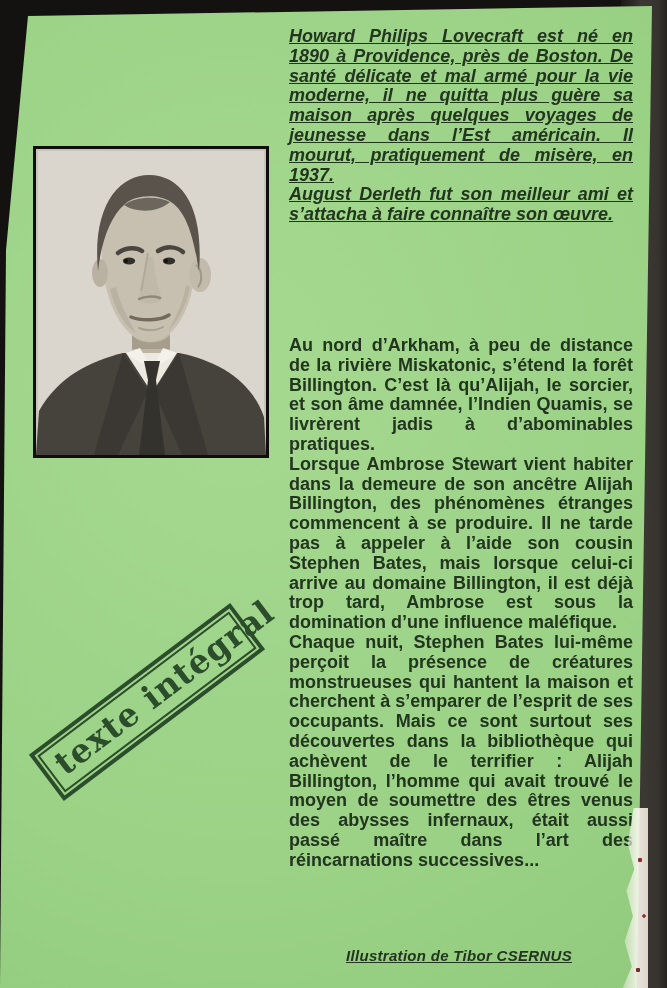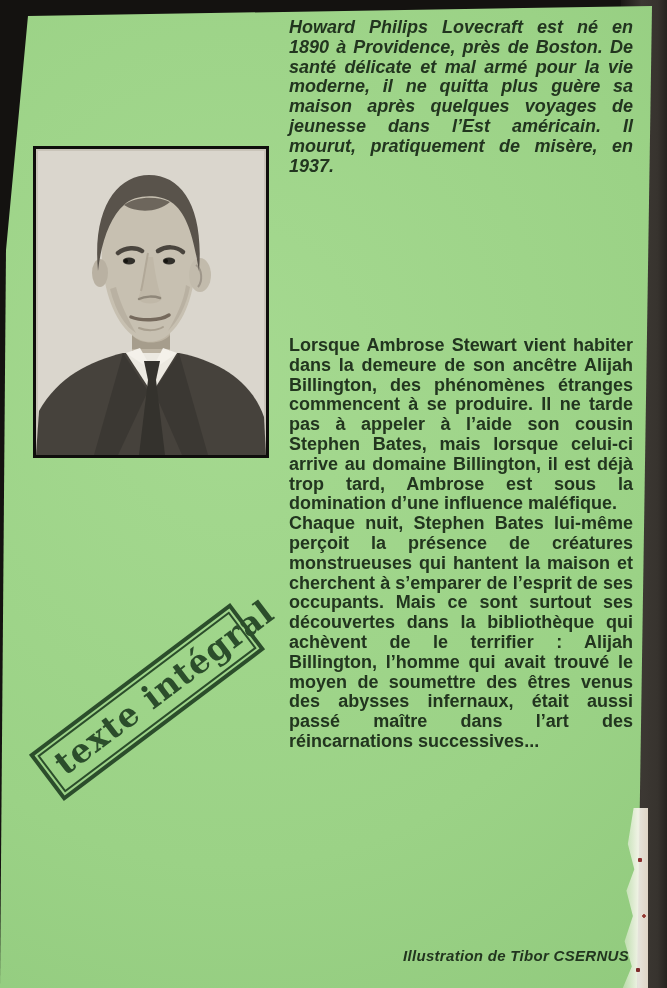--- a/index.html
+++ b/index.html
@@ -31,27 +31,27 @@
     position:absolute;left:33px;top:146px;width:236px;height:312px;
     background:#0f0e0c;padding:3px;
   }
   .photo-frame svg{display:block;}
   
   .blurb{position:absolute;left:289px;width:344px;color:var(--ink);}
   .blurb p{
     font-size:18px;line-height:19.8px;font-weight:700;
     text-align:justify;
   }
-  .bio{top:18px;}
+  .bio{top:27px;text-decoration:underline;}
   .bio p{font-style:italic;}
   .synopsis{top:336px;}
   .credit{
     position:absolute;left:289px;top:947px;width:340px;
     color:var(--ink);font-style:italic;font-weight:700;font-size:15px;
-    text-align:right;letter-spacing:.3px;
+    text-align:center;letter-spacing:.3px;text-decoration:underline;
   }
   
   .stamp{
     position:absolute;left:21px;top:673px;width:252px;
     transform:rotate(-37deg);transform-origin:50% 50%;
     border:4px solid var(--stamp);
     padding:2px;
     color:var(--stamp);
   }
   .stamp-inner{
@@ -131,23 +131,25 @@
       <path d="M103,150 C109,147 118,147 124,149" fill="none" stroke="#8f8779" stroke-width="2.5" stroke-linecap="round"></path>
       <path d="M112,104 C109,120 107,134 105,142" fill="none" stroke="#b1a898" stroke-width="2"></path>
 
       <path d="M95,168 C105,172 124,172 133,166" fill="none" stroke="#75695c" stroke-width="3.5" stroke-linecap="round"></path>
       <path d="M103,179 C110,182 121,182 127,178" fill="none" stroke="#a89f8f" stroke-width="2" stroke-linecap="round"></path>
     </svg>
   </div>
 
   <div class="blurb bio">
     <p>Howard Philips Lovecraft est né en 1890 à Providence, près de Boston. De santé délicate et mal armé pour la vie moderne, il ne quitta plus guère sa maison après quelques voyages de jeunesse dans l’Est américain. Il mourut, pratiquement de misère, en 1937.</p>
+    <p>August Derleth fut son meilleur ami et s’attacha à faire connaître son œuvre.</p>
   </div>
 
   <div class="blurb synopsis">
+    <p>Au nord d’Arkham, à peu de distance de la rivière Miskatonic, s’étend la forêt Billington. C’est là qu’Alijah, le sorcier, et son âme damnée, l’Indien Quamis, se livrèrent jadis à d’abominables pratiques.</p>
     <p>Lorsque Ambrose Stewart vient habiter dans la demeure de son ancêtre Alijah Billington, des phénomènes étranges commencent à se produire. Il ne tarde pas à appeler à l’aide son cousin Stephen Bates, mais lorsque celui-ci arrive au domaine Billington, il est déjà trop tard, Ambrose est sous la domination d’une influence maléfique.</p>
     <p>Chaque nuit, Stephen Bates lui-même perçoit la présence de créatures monstrueuses qui hantent la maison et cherchent à s’emparer de l’esprit de ses occupants. Mais ce sont surtout ses découvertes dans la bibliothèque qui achèvent de le terrifier : Alijah Billington, l’homme qui avait trouvé le moyen de soumettre des êtres venus des abysses infernaux, était aussi passé maître dans l’art des réincarnations successives...</p>
   </div>
 
   <p class="credit">Illustration de Tibor CSERNUS</p>
 
   <div class="stamp">
     <div class="stamp-inner">texte intégral</div>
   </div>
 

